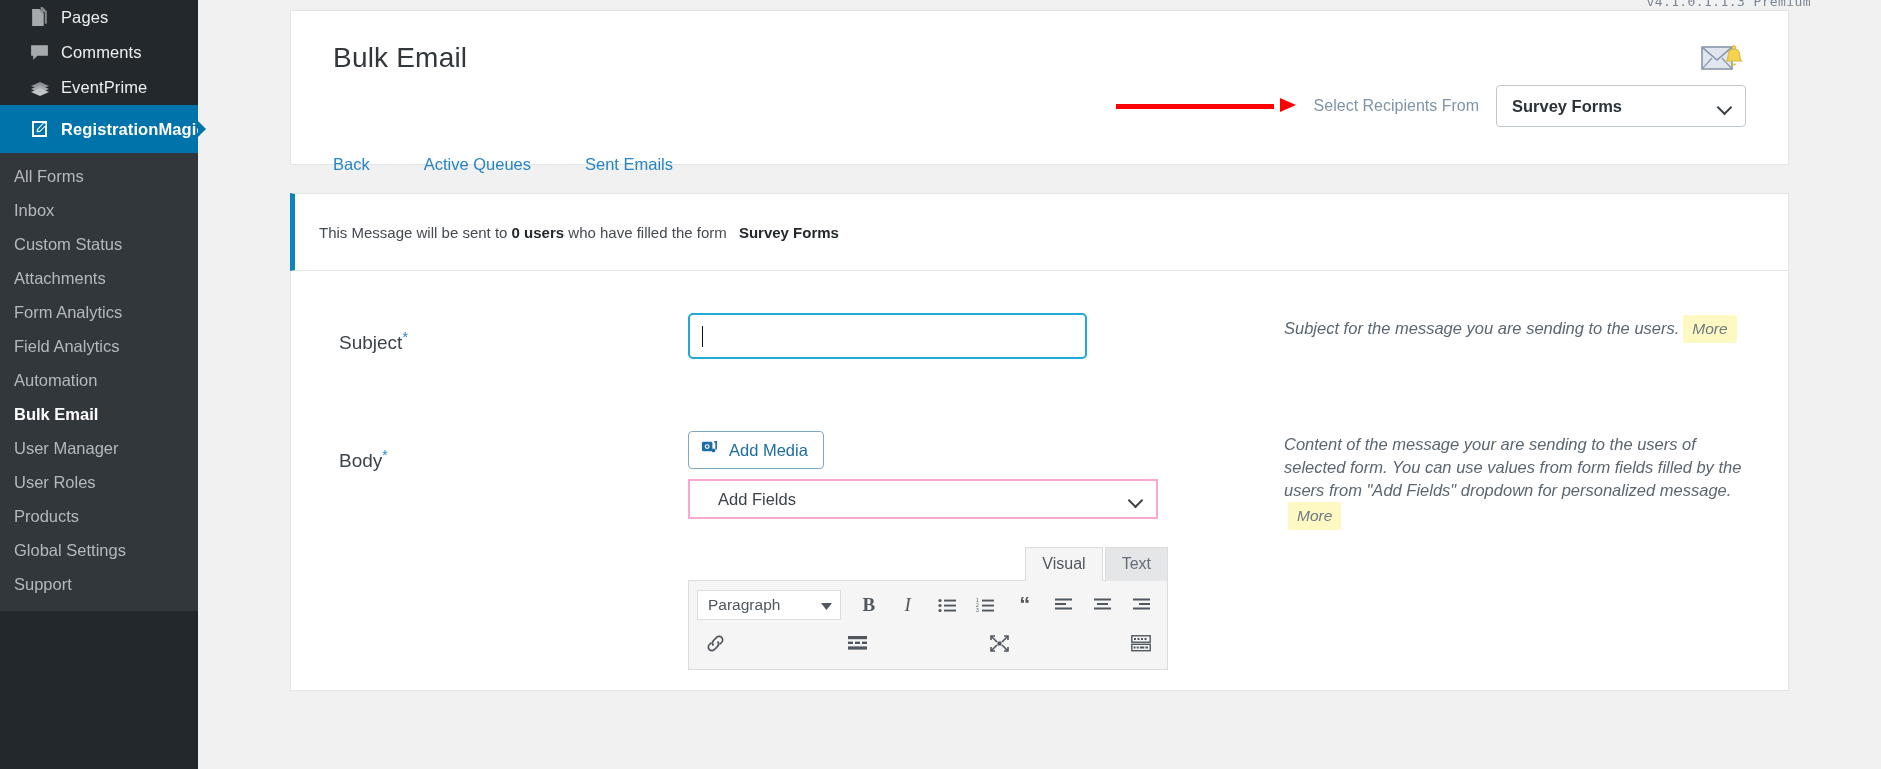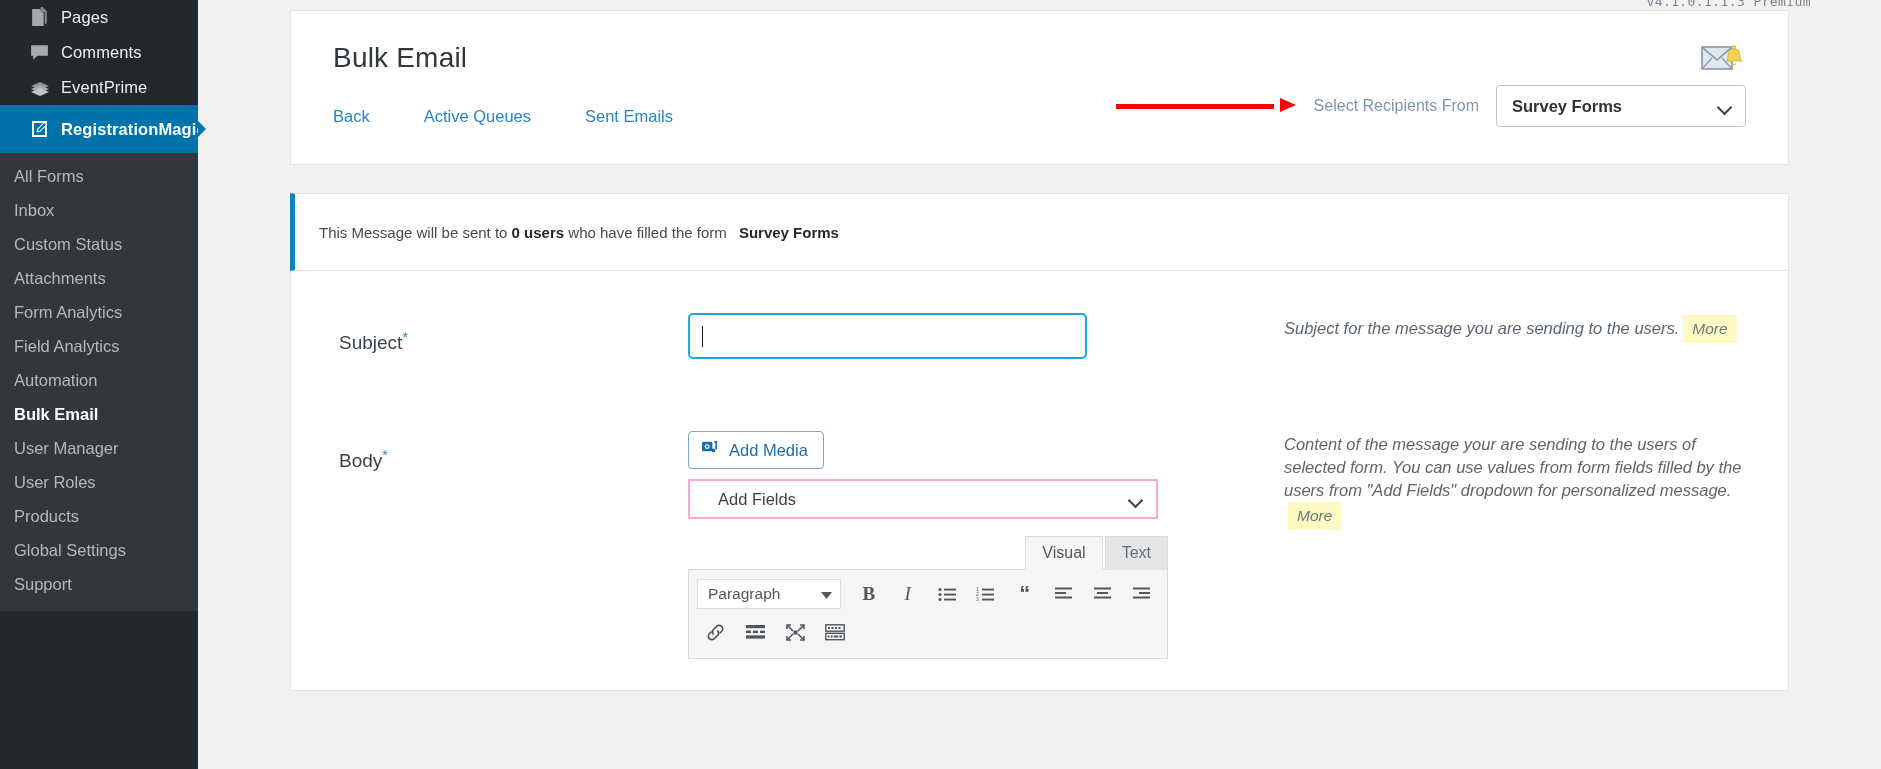--- a/index.html
+++ b/index.html
@@ -62,21 +62,21 @@
   .page-title {
     font-size: 28px; color: #32373c; font-weight: 400;
     letter-spacing: .2px; line-height: 34px;
   }
   .nav-row {
     display: flex; align-items: center;
     margin-top: 32px; position: relative;
   }
   .nav-link {
     color: #2685c2; font-size: 16.5px; margin-right: 54px;
-    text-decoration: none; white-space: nowrap;
+    text-decoration: none; white-space: nowrap; margin-top: 48px;
   }
   .recipients-area {
     position: absolute; right: 0; top: -22px;
     display: flex; align-items: center;
   }
   .arrow-annotation { position: relative; width: 180px; height: 12px; margin-right: 18px; }
   .arrow-annotation .shaft {
     position: absolute; left: 0; top: 4px;
     width: 158px; height: 5px; background: #ff0000;
   }
@@ -155,35 +155,35 @@
     border: 1px solid #7fa8c6; border-radius: 4px; background: #fff;
     height: 38px; padding: 0 15px 0 12px;
     color: #1c6ea4; font-size: 16.5px;
   }
   .add-fields-select {
     margin-top: 10px; width: 470px; height: 40px;
     border: 2px solid #f9a8d4; background: #fff;
     display: flex; align-items: center; justify-content: space-between;
     padding: 0 13px 0 28px; font-size: 16.5px; color: #3c434a;
   }
-  .editor-shell { margin-top: 17px; width: 480px; position: relative; }
+  .editor-shell { margin-top: 28px; width: 480px; position: relative; }
   .editor-tabs {
     display: flex; justify-content: flex-end; gap: 2px;
     padding-right: 0px; position: relative; z-index: 2;
   }
   .ed-tab {
     font-size: 16px; padding: 7px 16px 8px 16px;
     color: #646d78; background: #e4e6e7; border: 1px solid #dcdcdc; border-bottom: 0;
   }
   .ed-tab.active { background: #f5f5f5; color: #50575e; border-color: #dcdcdc; }
   .ed-toolbar {
     border: 1px solid #dcdcdc; background: #f5f5f5;
     padding: 8px 6px 4px 6px; margin-top: -1px;
   }
-  .tb-row { display: flex; align-items: center; gap: 4px; padding: 0 2px 6px 2px; }
+  .tb-row { display: flex; align-items: center; gap: 4px; padding: 0 2px 6px 2px; justify-content: space-between; }
   .para-select {
     width: 148px; height: 30px; border: 1px solid #ddd; background: #fff;
     display: flex; align-items: center; justify-content: space-between;
     padding: 0 8px 0 10px; font-size: 15.5px; color: #50575e; margin-right: 6px;
   }
   .tb-btn {
     width: 36px; height: 32px; display: flex; align-items: center; justify-content: center;
     color: #50575e;
   }
   .tb-btn.bold { font-weight: 700; font-size: 19px; font-family: "Liberation Serif", serif; }

